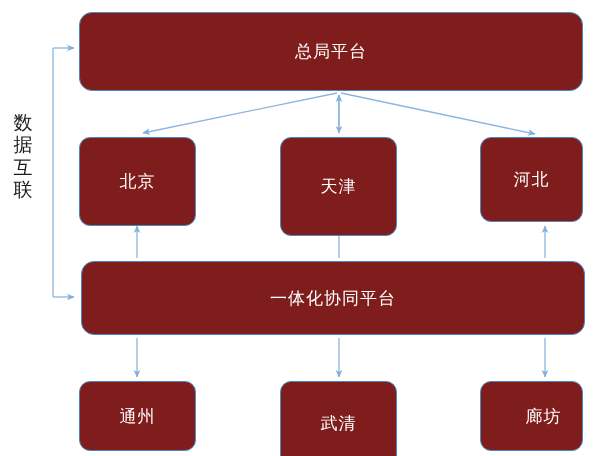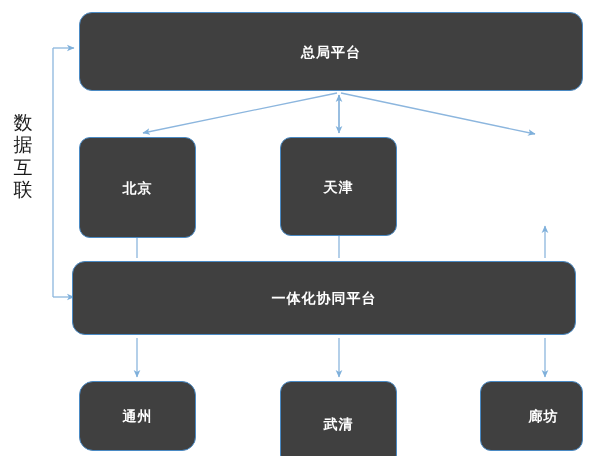--- a/index.html
+++ b/index.html
@@ -11,33 +11,32 @@
     position: relative;
     width: 600px;
     height: 456px;
     background: #ffffff;
     overflow: hidden;
     font-family: "Liberation Sans", "DejaVu Sans", sans-serif;
   }
   .node {
     position: absolute;
     box-sizing: border-box;
-    background: #404040;
+    background: #7f1d1d;
     border: 1px solid #year;
     border: 1px solid #4a8ac4;
     border-radius: 11px;
     display: flex;
     align-items: center;
     justify-content: center;
     color: #ffffff;
-    font-size: 14px;
+    font-size: 17px;
     letter-spacing: 1px;
     line-height: 1;
     user-select: none;
-    font-weight: bold;
   }
   .node.wide {
     border-radius: 13px;
   }
   .side-label {
     position: absolute;
     left: 6px;
     top: 112px;
     width: 34px;
     color: #1a1a1a;
@@ -99,34 +98,37 @@
       <path d="M137,338 L137,377" marker-end="url(#ah)"></path>
       <path d="M339,338 L339,377" marker-end="url(#ah)"></path>
       <path d="M545,338 L545,377" marker-end="url(#ah)"></path>
     </g>
   </svg>
 
   <div class="node wide" style="left:79px; top:12px; width:504px; height:79px;">
     <span>总局平台</span>
   </div>
 
-  <div class="node" style="left:79px; top:137px; width:117px; height:101px;">
+  <div class="node" style="left:79px; top:137px; width:117px; height:89px;">
     <span>北京</span>
   </div>
 
   <div class="node" style="left:280px; top:137px; width:117px; height:99px;">
     <span>天津</span>
   </div>
 
+  <div class="node" style="left:480px; top:137px; width:103px; height:85px;">
+    <span>河北</span>
+  </div>
 
-  <div class="node wide" style="left:72px; top:261px; width:504px; height:74px;">
+  <div class="node wide" style="left:81px; top:261px; width:504px; height:74px;">
     <span>一体化协同平台</span>
   </div>
 
-  <div class="node" style="left:79px; top:381px; width:117px; height:70px;border-radius:14px;">
+  <div class="node" style="left:79px; top:381px; width:117px; height:70px;">
     <span>通州</span>
   </div>
 
   <div class="node" style="left:280px; top:381px; width:117px; height:85px;">
     <span>武清</span>
   </div>
 
   <div class="node" style="left:480px; top:381px; width:103px; height:70px;padding-left:24px;">
     <span>廊坊</span>
   </div>

